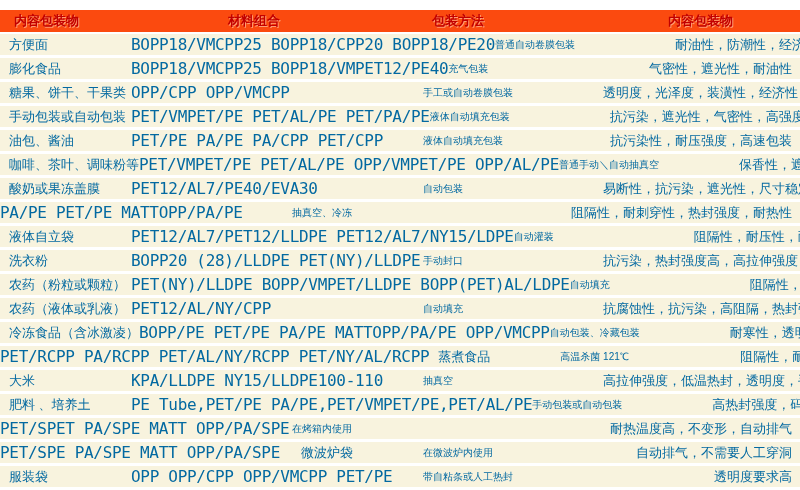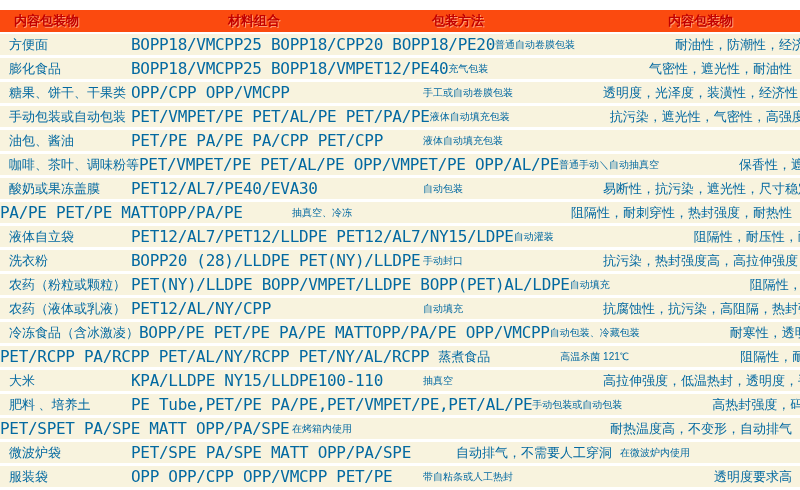--- a/index.html
+++ b/index.html
@@ -117,20 +117,21 @@
       <span class="cell c1">手动包装或自动包装</span>
       <span class="cell c2">PET/VMPET/PE PET/AL/PE  PET/PA/PE</span>
       <span class="cell c3">液体自动填充包装</span>
       <span class="cell c4">抗污染，遮光性，气密性，高强度</span>
     </div>
 
     <div class="row">
       <span class="cell c1">油包、酱油</span>
       <span class="cell c2">PET/PE  PA/PE PA/CPP PET/CPP</span>
       <span class="cell c3">液体自动填充包装</span>
+      <span class="cell c4">抗污染性，耐压强度，高速包装</span>
     </div>
 
     <div class="row">
       <span class="cell c1">咖啡、茶叶、调味粉等</span>
       <span class="cell c2">PET/VMPET/PE PET/AL/PE OPP/VMPET/PE OPP/AL/PE</span>
       <span class="cell c3">普通手动＼自动抽真空</span>
       <span class="cell c4">保香性，遮光性，气密性，抗静电</span>
     </div>
 
     <div class="row">
@@ -202,24 +203,24 @@
       <span class="cell c4">高热封强度，码垛性好</span>
     </div>
 
     <div class="row">
       <span class="cell c2">PET/SPET PA/SPE MATT OPP/PA/SPE</span>
       <span class="cell c3">在烤箱内使用</span>
       <span class="cell c4">耐热温度高，不变形，自动排气</span>
     </div>
 
     <div class="row">
+      <span class="cell c2">PET/SPE PA/SPE MATT OPP/PA/SPE</span>
       <span class="cell c1">微波炉袋</span>
-      <span class="cell c2">PET/SPE PA/SPE MATT OPP/PA/SPE</span>
+      <span class="cell c3">在微波炉内使用</span>
       <span class="cell c4">自动排气，不需要人工穿洞</span>
-      <span class="cell c3">在微波炉内使用</span>
     </div>
 
     <div class="row">
       <span class="cell c1">服装袋</span>
       <span class="cell c2">OPP  OPP/CPP OPP/VMCPP PET/PE</span>
       <span class="cell c3">带自粘条或人工热封</span>
       <span class="cell c4">透明度要求高</span>
     </div>
   </div>
 

